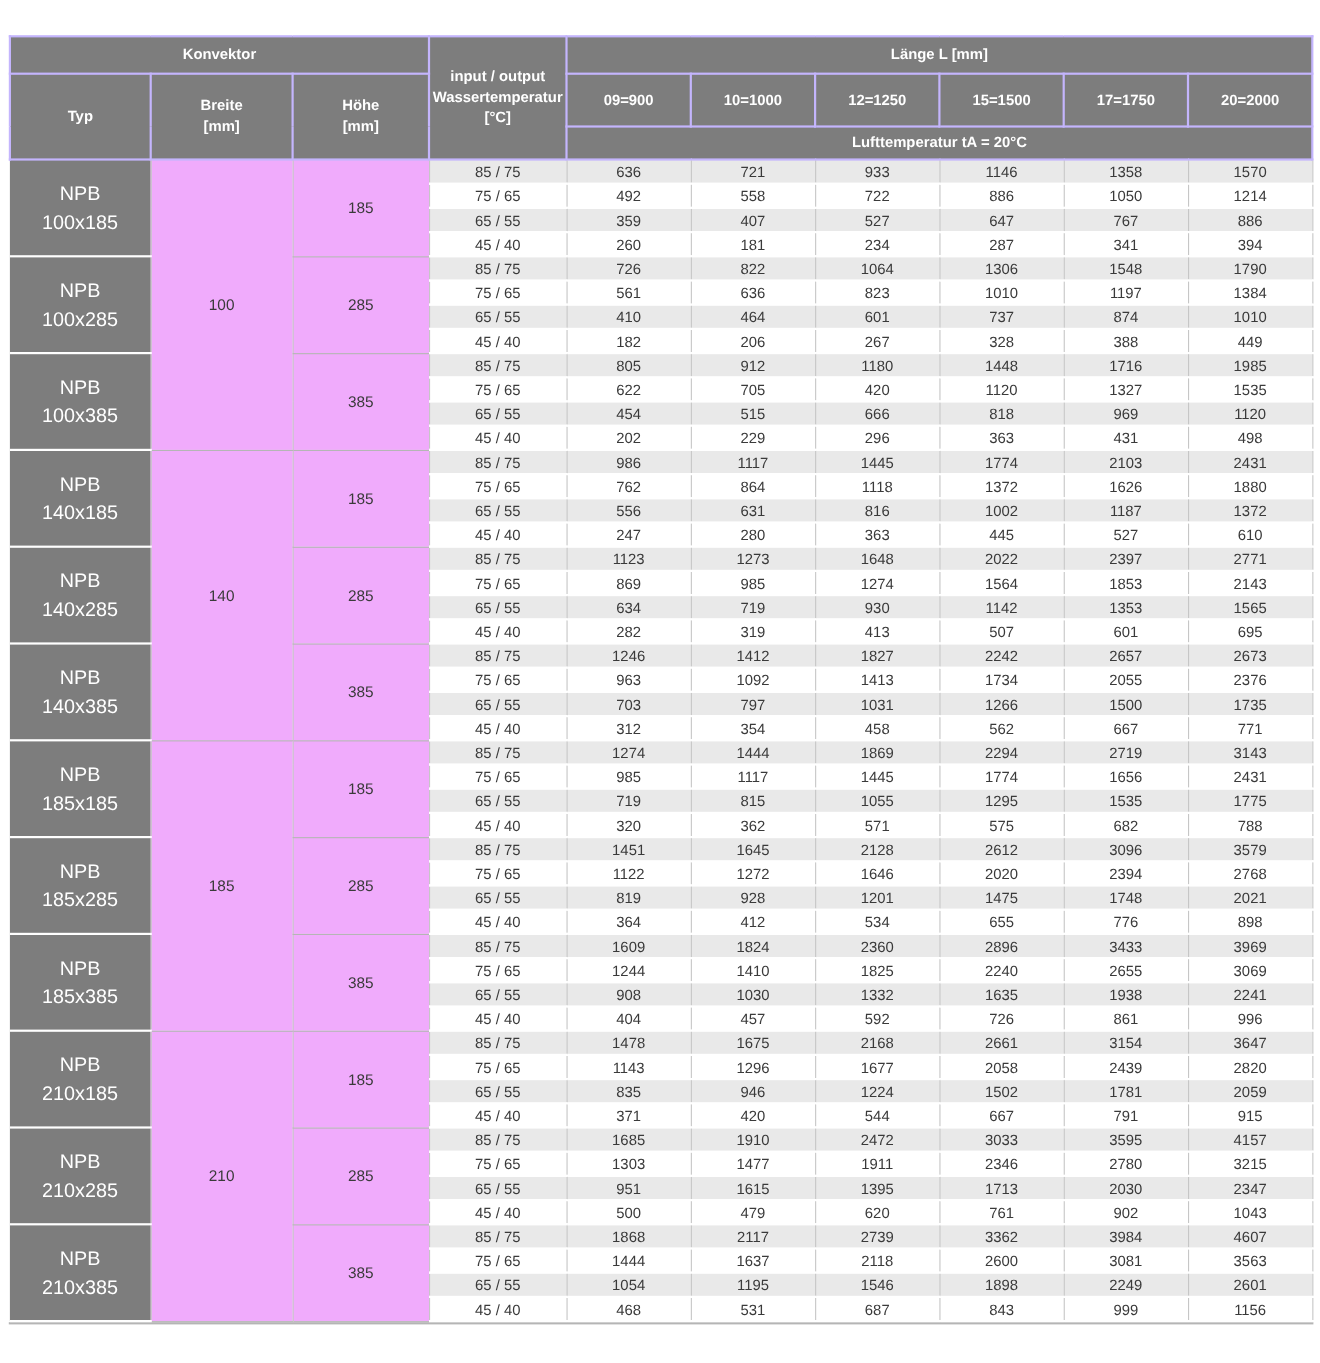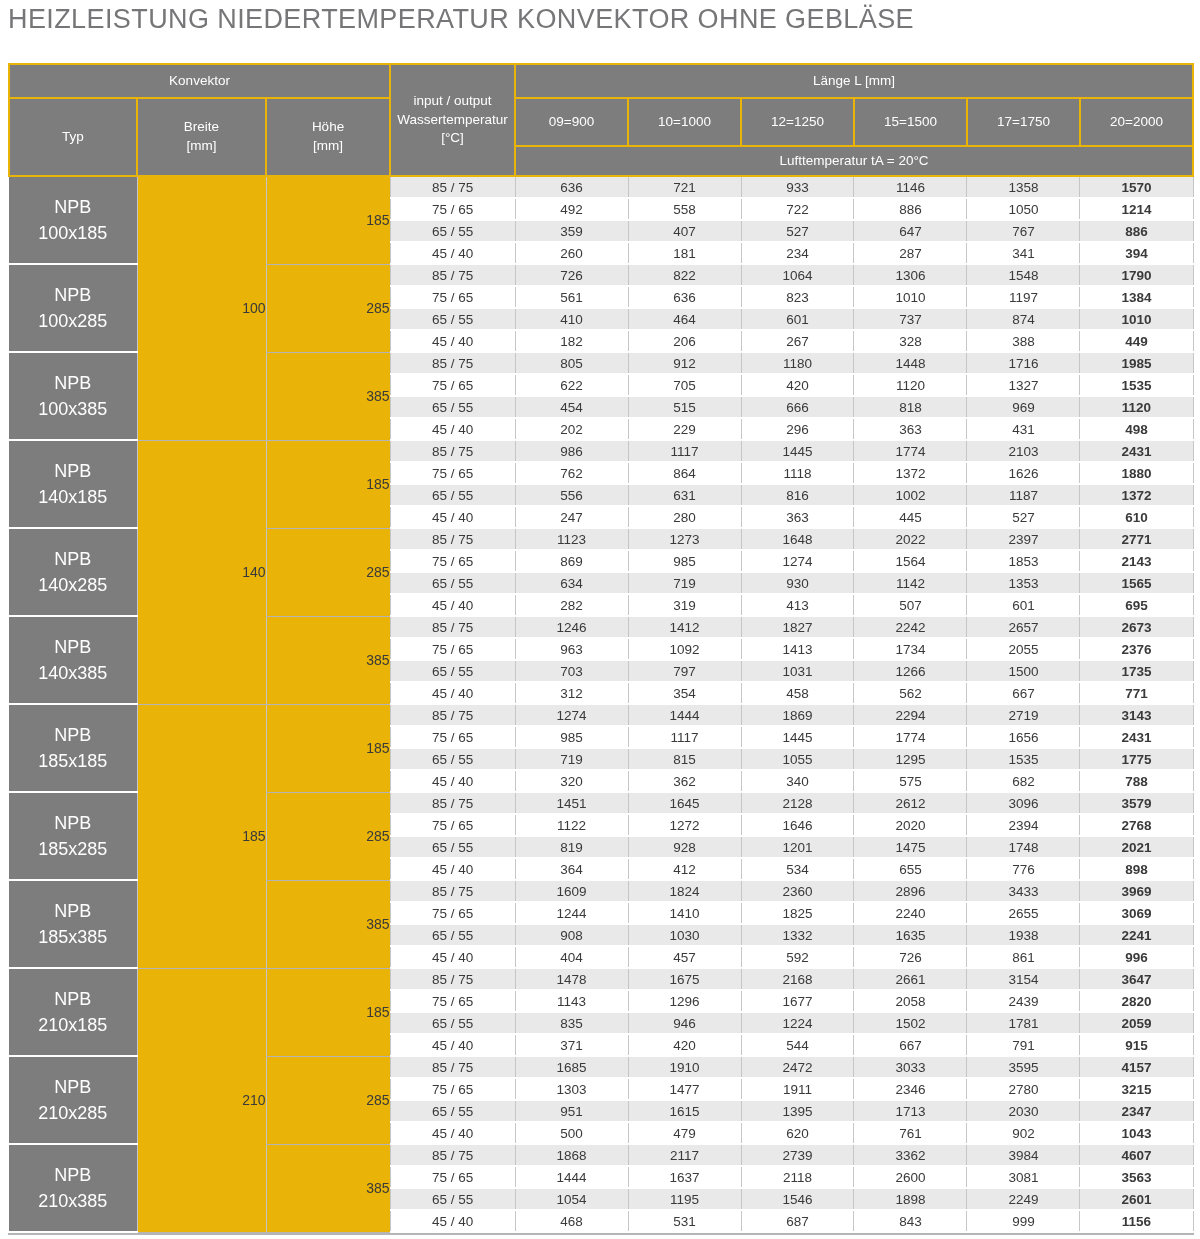--- a/index.html
+++ b/index.html
@@ -38,25 +38,25 @@
     border-collapse:collapse;
     table-layout:fixed;
   }
   col.c-typ{width:128px}
   col.c-breite{width:129px}
   col.c-hoehe{width:124px}
   col.c-wasser{width:125px}
   thead th{
     background:var(--header-bg);
     color:var(--header-text);
-    font-weight:400;
+    font-weight:700;
     font-size:13.5px;
     line-height:1.4;
     padding:0;
-    border:2px solid #eab308;
+    border:2px solid #c4b5fd;
     white-space:pre-line;
     vertical-align:middle;
   }
   tr.h1{height:34px}
   tr.h2{height:48px}
   tr.h3{height:30px}
   tbody tr{height:22px;}
   tbody td{
     padding:0;
     text-align:center;
@@ -66,39 +66,37 @@
   }
   td.typ{
     background:var(--header-bg);
     color:var(--header-text);
     white-space:pre-line;
     line-height:1.45;
     font-size:18px;
     border-bottom:2px solid #fff;
   }
   td.breite,td.hoehe{
-    background:#eab308;
+    background:#f0abfc;
     font-size:14px;
     border-left:1px solid var(--grid-line);
     border-bottom:1px solid var(--group-line);
-    text-align:right;
   }
   td.temp,td.val{
     background:#fff;
     border-left:1px solid var(--grid-line);
     border-bottom:2px solid #fff;
   }
-  td.val.last{border-right:1px solid var(--grid-line);font-weight:bold;}
+  td.val.last{border-right:1px solid var(--grid-line);}
   tr.stripe td.temp,tr.stripe td.val{background:var(--stripe-bg);}
 </style>
 </head>
 <body>
 
 <div class="page">
-  <h1 class="title">HEIZLEISTUNG NIEDERTEMPERATUR KONVEKTOR OHNE GEBLÄSE</h1>
 
   <div class="table-wrap">
     <table>
       <colgroup>
         <col class="c-typ">
           <col class="c-breite">
           <col class="c-hoehe">
           <col class="c-wasser">
         <col class="c-len">
           <col class="c-len">
@@ -397,21 +395,21 @@
             <td class="val">815</td>
             <td class="val">1055</td>
             <td class="val">1295</td>
             <td class="val">1535</td>
             <td class="val last">1775</td>
           </tr>
           <tr>
             <td class="temp">45 / 40</td>
             <td class="val">320</td>
             <td class="val">362</td>
-            <td class="val">340</td>
+            <td class="val">571</td>
             <td class="val">575</td>
             <td class="val">682</td>
             <td class="val last">788</td>
           </tr>
           <tr class="stripe">
             <td class="typ" rowspan="4">NPB
 185x285</td>
             <td class="hoehe" rowspan="4">285</td>
             <td class="temp">85 / 75</td>
             <td class="val">1451</td>

